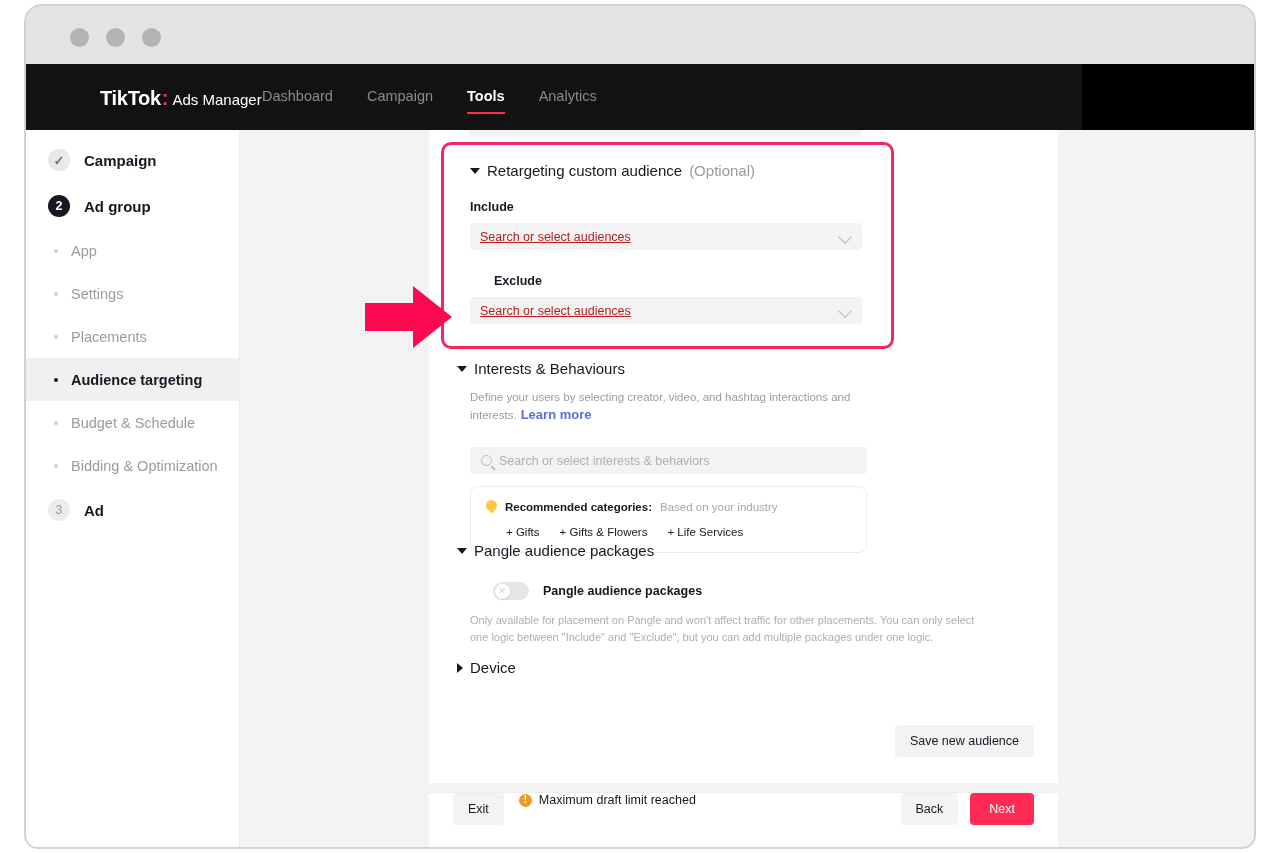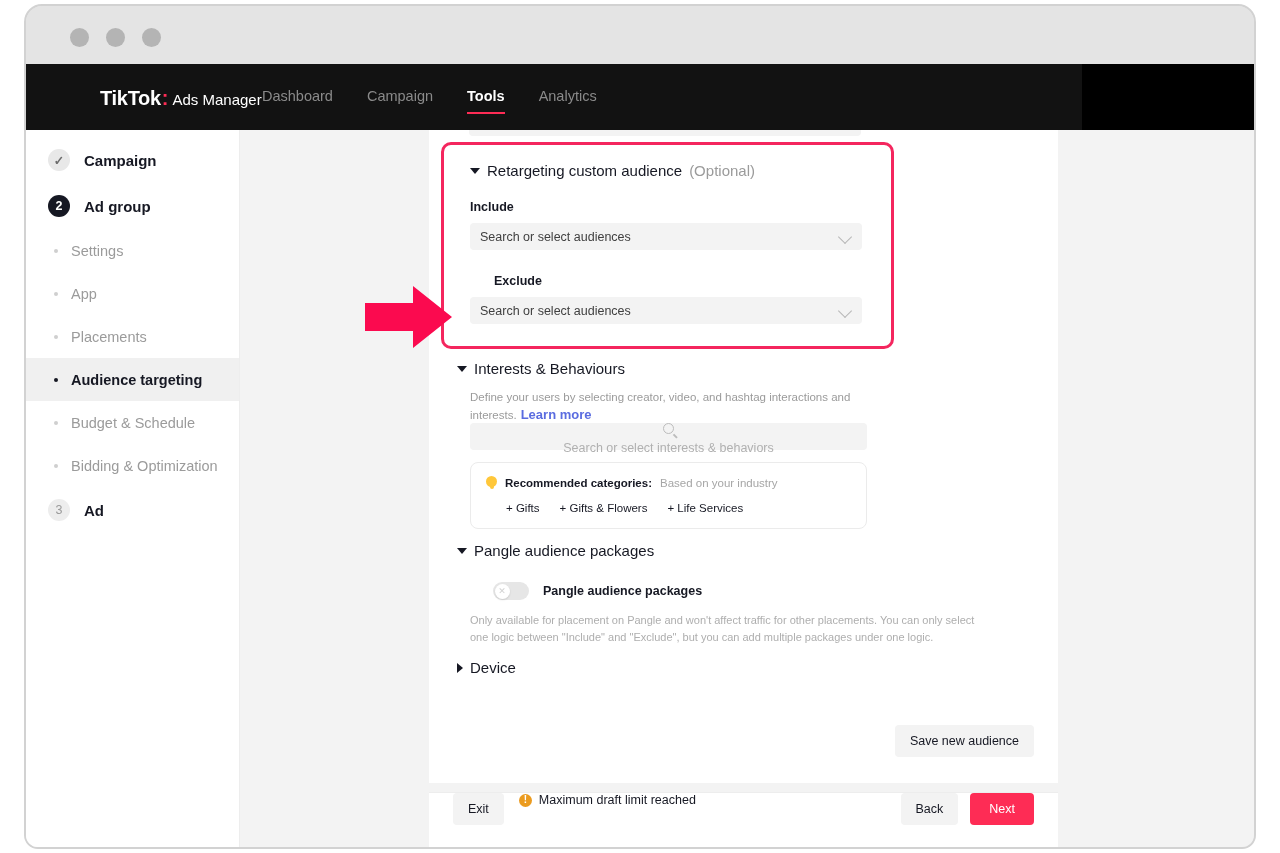--- a/index.html
+++ b/index.html
@@ -268,21 +268,22 @@
     background: #f3f3f3;
     border-radius: 4px;
     height: 27px;
     display: flex;
     align-items: center;
     padding: 0 10px;
     cursor: pointer;
   }
   .select-placeholder {
     font-size: 12.5px;
-    color: #404040;
+    color: #b91c1c;
+    text-decoration: underline;
   }
   .chevron {
     position: absolute;
     right: 12px;
     top: 9px;
     width: 9px;
     height: 9px;
     border-right: 1.6px solid #b8b8b8;
     border-bottom: 1.6px solid #b8b8b8;
     transform: rotate(45deg);
@@ -544,25 +545,25 @@
           <div class="side-step-label">Campaign</div>
         </div>
 
         <div class="side-step">
           <div class="badge current">2</div>
           <div class="side-step-label">Ad group</div>
         </div>
 
         <div class="side-sub">
           <div class="subdot"></div>
-          <div class="side-sub-label">Settings</div>
+          <div class="side-sub-label">App</div>
         </div>
         <div class="side-sub">
           <div class="subdot"></div>
-          <div class="side-sub-label">App</div>
+          <div class="side-sub-label">Settings</div>
         </div>
         <div class="side-sub">
           <div class="subdot"></div>
           <div class="side-sub-label">Placements</div>
         </div>
         <div class="side-sub active">
           <div class="subdot"></div>
           <div class="side-sub-label">Audience targeting</div>
         </div>
         <div class="side-sub">
@@ -611,21 +612,21 @@
           <div style="position:absolute; left:28px; top:230px; width:410px;">
             <div class="sec-title-row">
               <span class="caret-down"></span>
               <span class="sec-title">Interests &amp; Behaviours</span>
             </div>
 
             <div style="margin-top:10px; margin-left:13px;">
               <span class="sec-desc">Define your users by selecting creator, video, and hashtag interactions and interests.</span><span class="learn-more">Learn more</span>
             </div>
 
-            <div style="margin-left:13px;flex-direction:column;" class="search-box">
+            <div style="margin-top:24px; margin-left:13px;" class="search-box">
               <span class="search-icon"></span>
               <span class="search-placeholder">Search or select interests &amp; behaviors</span>
             </div>
 
             <div style="margin-top:12px; margin-left:13px;" class="rec-panel">
               <div class="rec-head">
                 <span class="bulb-icon"></span>
                 <span class="rec-strong">Recommended categories:</span>
                 <span class="rec-sub">Based on your industry</span>
               </div>

